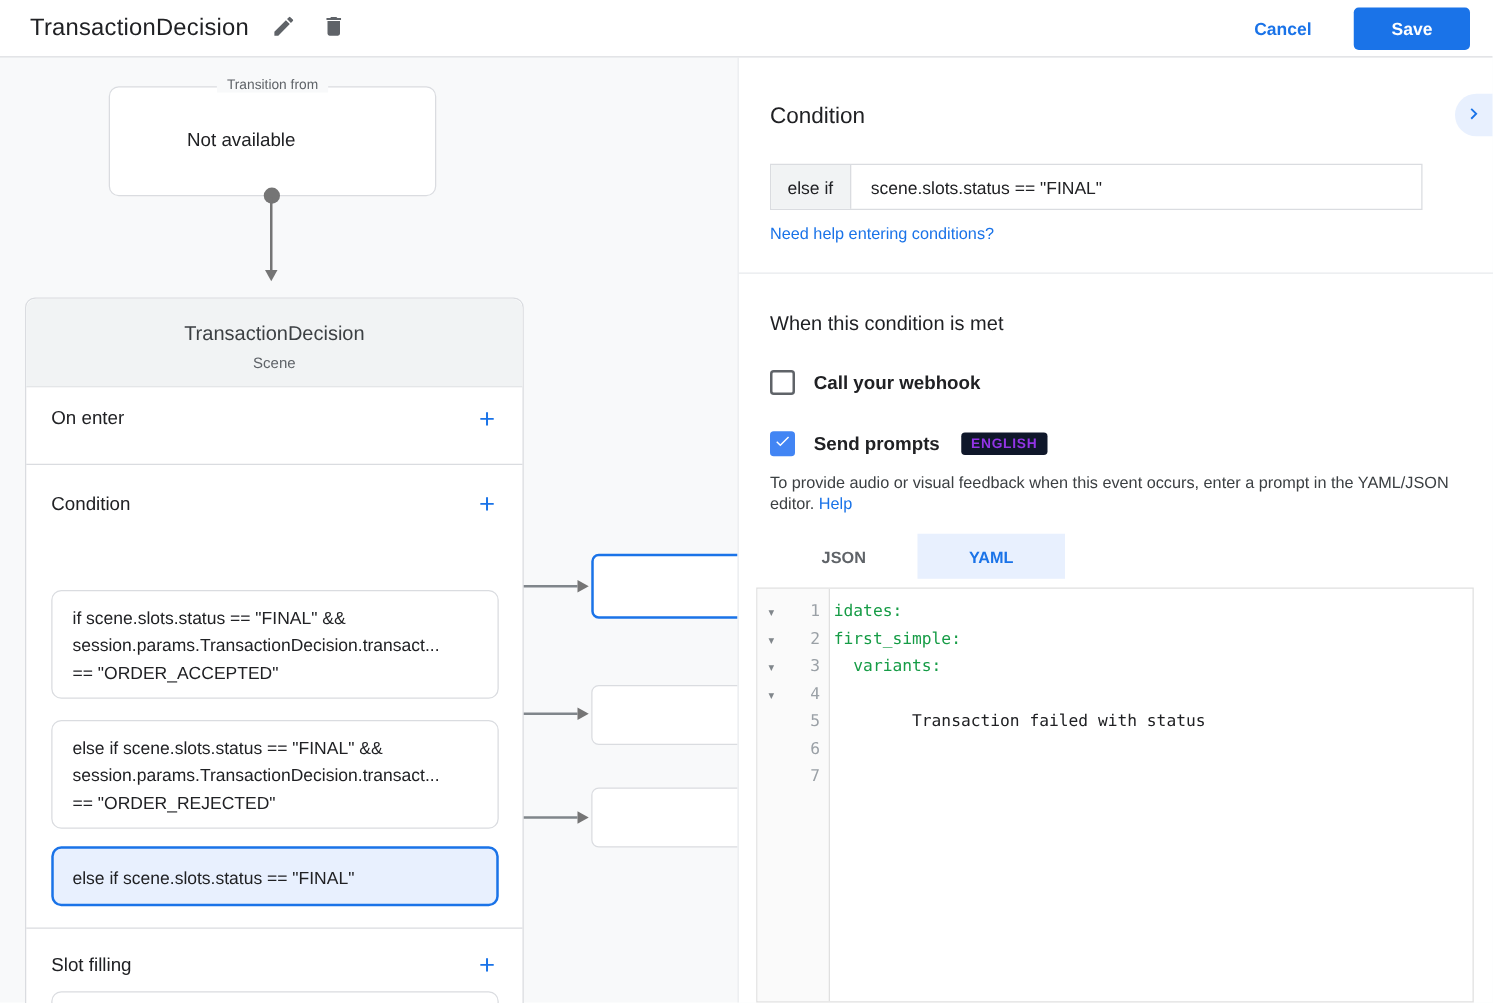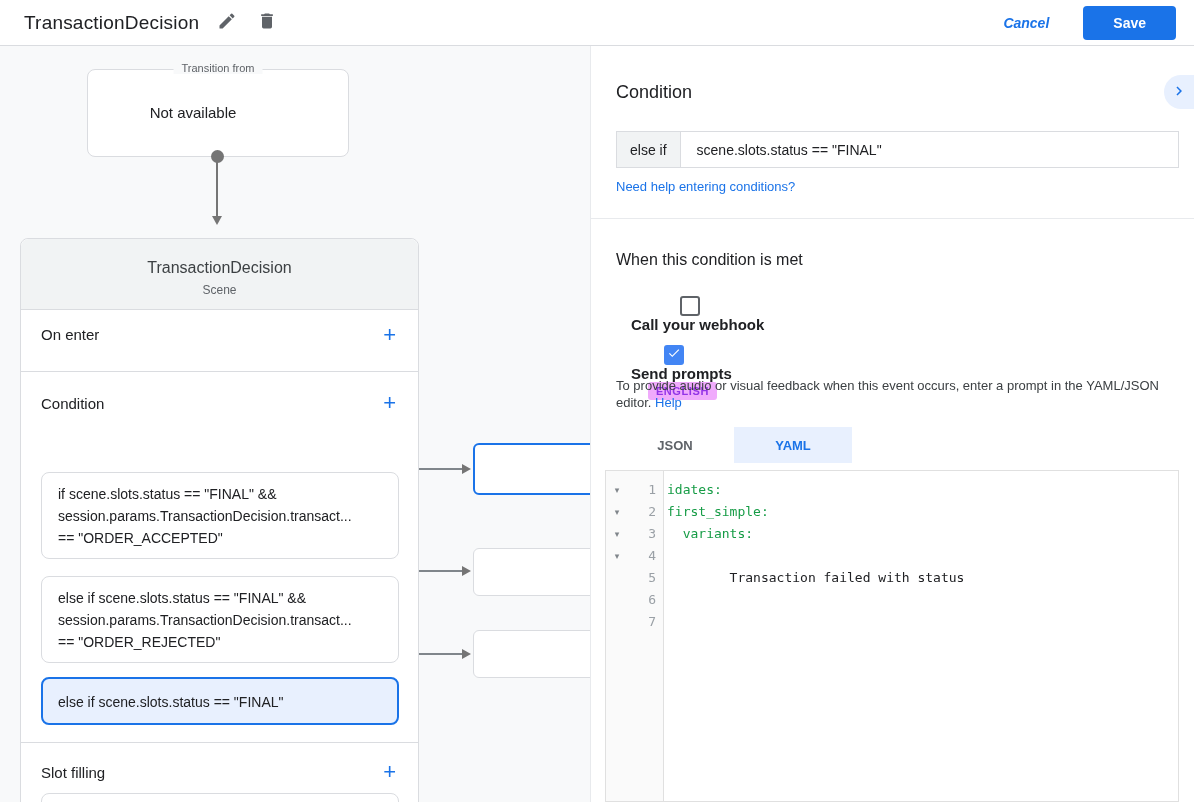--- a/index.html
+++ b/index.html
@@ -8,21 +8,21 @@
 
   
   .topbar { position:absolute; left:0; top:0; width:1194px; height:46px; background:#fff;
     border-bottom:1px solid #dadce0; display:flex; align-items:center; z-index:30; }
   .topbar .title { font-size:19px; color:#202124; margin-left:24px; letter-spacing:.2px; }
   .iconbtn { width:36px; height:36px; border:none; background:transparent; display:flex;
     align-items:center; justify-content:center; cursor:pointer; border-radius:50%; }
   .iconbtn svg { fill:#5f6368; }
   .topbar-spacer { flex:1; }
   .cancel-btn { color:#1a73e8; font-size:14px; font-weight:bold; background:transparent;
-    border:none; padding:8px 16px; cursor:pointer;font-style:italic; }
+    border:none; padding:8px 16px; cursor:pointer; }
   .save-btn { background:#1a73e8; color:#fff; font-size:14px; font-weight:bold; border:none;
     border-radius:4px; padding:9px 30px; margin:0 18px 0 18px; cursor:pointer; }
 
   
   .canvas { position:absolute; left:0; top:46px; width:1194px; height:756px; background:#f8f9fa; z-index:1; }
   .abs { position:absolute; }
 
   .from-box { left:87px; top:23px; width:262px; height:88px; background:#fff;
     border:1px solid #dadce0; border-radius:8px; }
   .legend { position:absolute; transform:translateX(-50%); font-size:11px; color:#5f6368;
@@ -65,37 +65,37 @@
   .target-box.selected { border:2px solid #1a73e8; }
 
   
   .panel { position:absolute; left:590px; top:46px; width:604px; height:756px; background:#fff;
     border-left:1px solid #e8eaed; z-index:10; }
   .panel-title { position:absolute; left:25px; top:36px; font-size:18px; color:#202124; }
   .collapse-pill { position:absolute; right:0; top:29px; width:30px; height:34px;
     background:#e8f0fe; border:none; border-radius:17px 0 0 17px; cursor:pointer;
     display:flex; align-items:center; justify-content:center; }
   .collapse-pill svg { fill:#1a73e8; }
-  .cond-input { position:absolute; left:25px; top:85px; width:563px; height:37px;
+  .cond-input { position:absolute; left:25px; top:85px; width:522px; height:37px;
     border:1px solid #dadce0; display:flex; align-items:stretch; background:#fff; }
   .cond-prefix { background:#f1f3f4; border-right:1px solid #dadce0; display:flex;
     align-items:center; padding:0 13px; font-size:14px; color:#202124; }
   .cond-value { flex:1; border:none; outline:none; font-family:"Liberation Sans",sans-serif;
     font-size:14px; color:#202124; padding:0 16px; background:transparent; }
   .help-link { position:absolute; left:25px; top:133px; font-size:13px; color:#1a73e8;
     text-decoration:none; cursor:pointer; }
   .panel-divider { position:absolute; left:0; top:172px; width:604px; height:1px; background:#e8eaed; }
   .when-heading { position:absolute; left:25px; top:205px; font-size:16px; color:#202124; }
-  .check-row { position:absolute; left:25px; display:flex; align-items:center;flex-direction:column; }
+  .check-row { position:absolute; left:25px; display:flex; align-items:center; }
   .checkbox { width:20px; height:20px; border:2px solid #5f6368; border-radius:3px;
     background:#fff; cursor:pointer; flex:none; }
   .checkbox.checked { background:#4285f4; border-color:#4285f4; display:flex;
     align-items:center; justify-content:center; }
   .check-label { font-size:15px; font-weight:bold; color:#202124; margin-left:15px; cursor:default; }
-  .lang-badge { margin-left:17px; background:#f0abfc; color:#9334e6; font-size:11px;
+  .lang-badge { margin-left:17px; background:#0f172a; color:#9334e6; font-size:11px;
     font-weight:bold; letter-spacing:.6px; padding:3px 8px; border-radius:3px; }
   .prompt-desc { position:absolute; left:25px; top:331px; width:558px; font-size:13px;
     line-height:17px; color:#3c4043; }
   .inline-link { color:#1a73e8; text-decoration:none; cursor:pointer; }
   .tabs { position:absolute; left:25px; top:381px; display:flex; }
   .tab { width:118px; height:36px; display:flex; align-items:center; justify-content:center;
     font-size:13px; font-weight:bold; color:#5f6368; cursor:pointer; background:#fff; border:none; }
   .tab.active { background:#e8f0fe; color:#1a73e8; }
 
   

